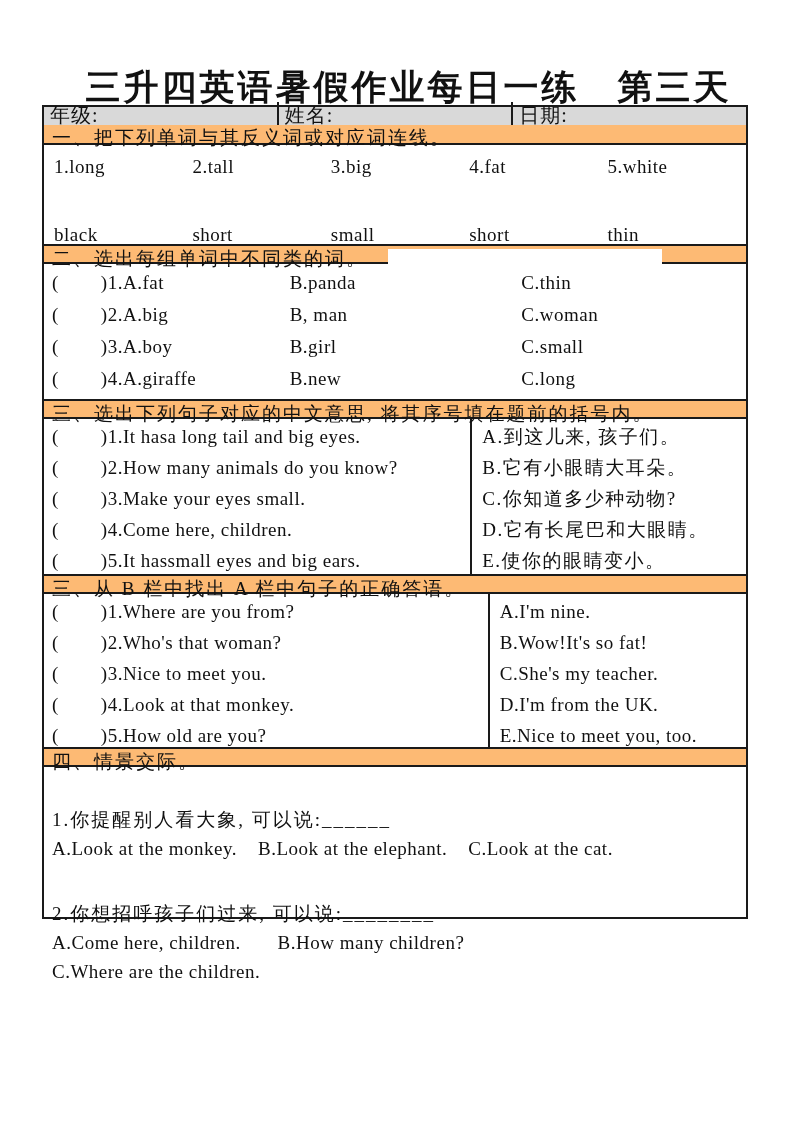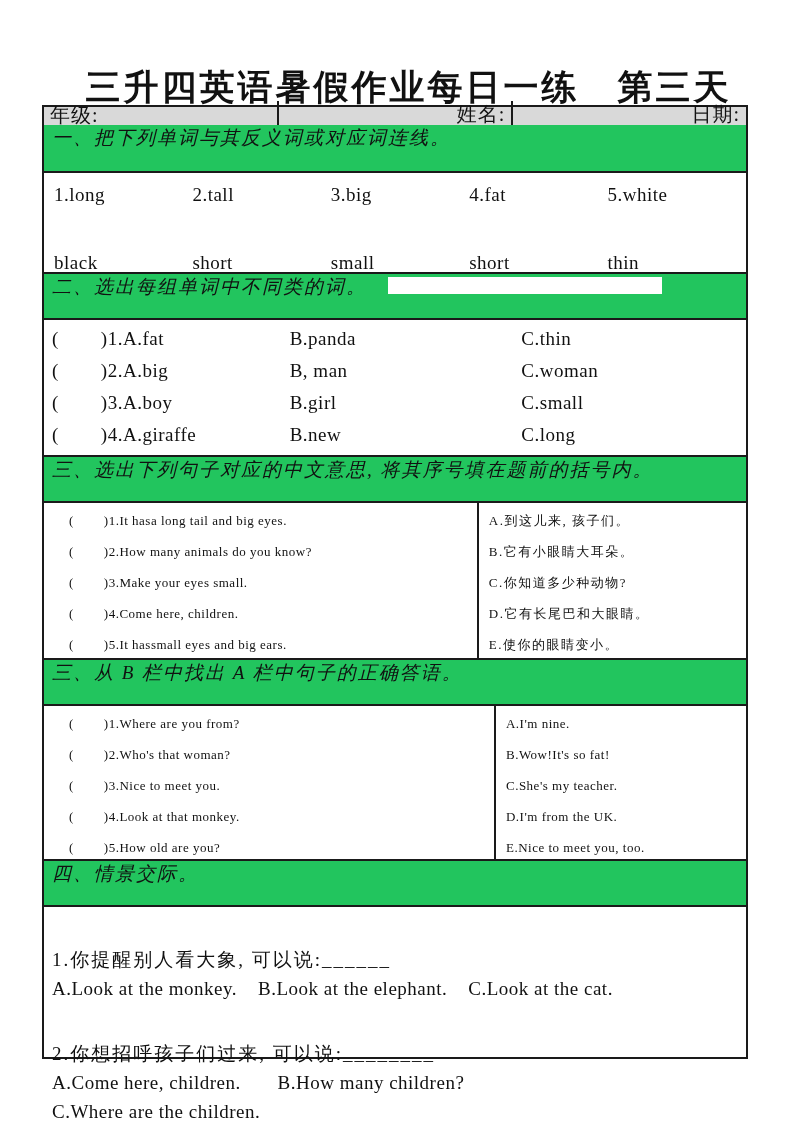--- a/index.html
+++ b/index.html
@@ -14,48 +14,48 @@
   .doc-table{
     position:absolute;left:42px;top:105px;width:706px;
     border:2px solid #1a1a1a;box-sizing:border-box;background:#fff;
   }
   
   .info-row{display:flex;height:18px;background:#d9d9d9;align-items:center;}
   .info-cell{
     flex:1;display:flex;align-items:flex-end;box-sizing:border-box;
     padding:0 6px 2px 6px;font-size:20px;letter-spacing:1px;
   }
-  .info-cell + .info-cell{border-left:2px solid #1a1a1a;flex-direction:column;}
+  .info-cell + .info-cell{border-left:2px solid #1a1a1a;}
   .blank{
     display:inline-block;flex:1;max-width:152px;height:20px;
     border-bottom:2px solid #1a1a1a;margin-left:2px;
   }
   
   .band{
-    position:relative;height:48px;line-height:26px;background:#22c55e;
+    position:relative;height:20px;line-height:26px;background:#fdba74;
     border-top:2px solid #1a1a1a;border-bottom:2px solid #1a1a1a;
-    font-size:19px;padding-left:8px;letter-spacing:2px;box-sizing:border-box;font-style:italic;
+    font-size:19px;padding-left:8px;letter-spacing:2px;box-sizing:border-box;
   }
   .whiteout{
     position:absolute;left:49%;top:3px;width:39%;height:17px;background:#ffffff;
   }
   
   .s1{height:99px;font-size:19px;}
   .word-row{display:flex;padding-left:10px;}
   .word-row span{width:20%;letter-spacing:0.5px;}
   .word-row.top{padding-top:11px;}
   .word-row.bottom{padding-top:46px;}
   
   .s2{height:135px;font-size:19px;padding-top:3px;box-sizing:border-box;}
   .opt-row{display:flex;height:32px;line-height:32px;}
   .opt-row .q{width:35%;padding-left:8px;white-space:pre;box-sizing:border-box;letter-spacing:0.5px;}
   .opt-row .ob{width:33%;letter-spacing:0.5px;}
   .opt-row .oc{flex:1;letter-spacing:0.5px;}
   
-  .two-col{display:flex;font-size:13px;margin-left:17px;}
+  .two-col{display:flex;font-size:19px;}
   .s3{height:155px;}
   .s4{height:153px;justify-content:center;}
   .col-l{box-sizing:border-box;border-right:2px solid #1a1a1a;padding-top:2px;}
   .s3 .col-l{width:61%;}
   .s4 .col-l{width:63.5%;}
   .col-r{flex:1;padding-left:10px;padding-top:2px;}
   .m-line{line-height:31px;white-space:pre;letter-spacing:0.5px;}
   .col-l .m-line{padding-left:8px;}
   .cn{letter-spacing:1.5px;}
   

